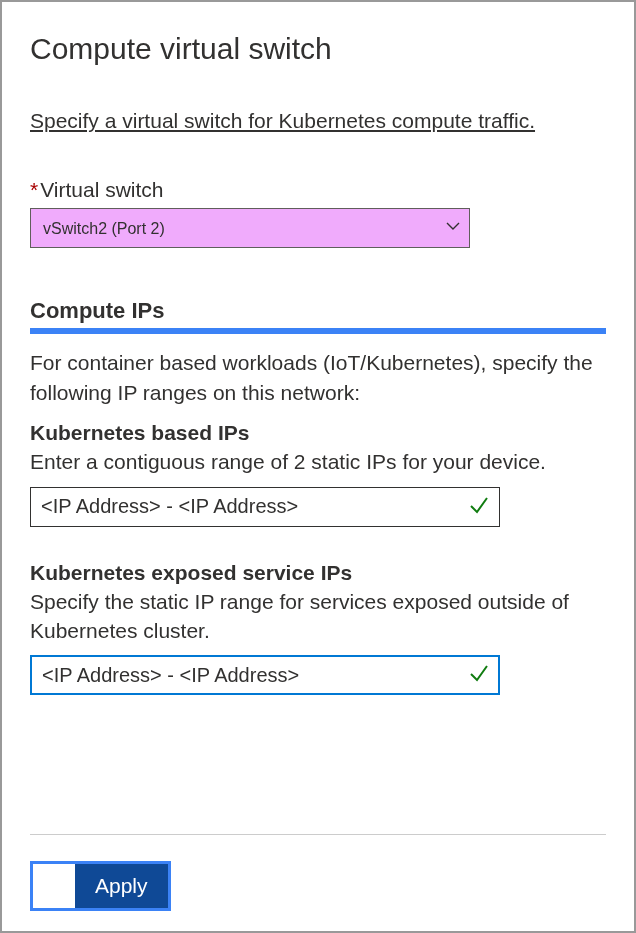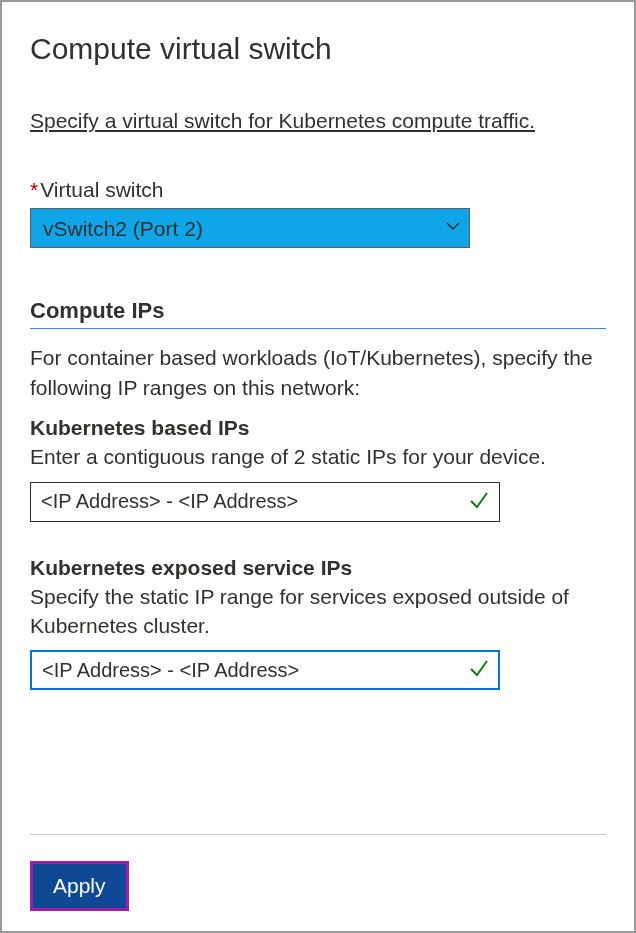--- a/index.html
+++ b/index.html
@@ -39,41 +39,41 @@
     }
     .select-wrapper {
       position: relative;
       width: 440px;
       margin-bottom: 50px;
     }
     .select-box {
       width: 100%;
       height: 40px;
       border: 1px solid #605e5c;
-      background: #0ea5e9;
+      background: #f0abfc;
       padding: 0 34px 0 12px;
-      font-size: 21px;
+      font-size: 16px;
       font-family: inherit;
       appearance: none;
       -webkit-appearance: none;
       cursor: pointer;
       color: #323130;
     }
     .select-wrapper .chev {
       position: absolute;
       right: 10px;
       top: 50%;
       transform: translateY(-50%);
       pointer-events: none;
     }
     .section-heading {
       font-size: 22px;
       font-weight: 600;
       padding-bottom: 4px;
-      border-bottom: 1px solid #3b82f6;
+      border-bottom: 6px solid #3b82f6;
       margin-bottom: 14px;
     }
     .section-desc {
       font-size: 21px;
       line-height: 1.4;
       margin-bottom: 14px;
     }
     .sub-label {
       font-size: 21px;
       font-weight: 600;
@@ -109,21 +109,22 @@
       color: #107c10;
       pointer-events: none;
     }
     .footer {
       margin-top: auto;
       border-top: 1px solid #ccc;
       padding-top: 26px;
     }
     .apply-wrap {
       display: inline-block;
-      border: 3px solid #a21caf;
+      border: 3px solid #3b82f6;
+      padding-left: 42px;
     }
     .apply-btn {
       background: #0f4996;
       color: #fff;
       border: none;
       padding: 10px 20px;
       font-size: 21px;
       font-family: inherit;
       cursor: pointer;
       display: block;

